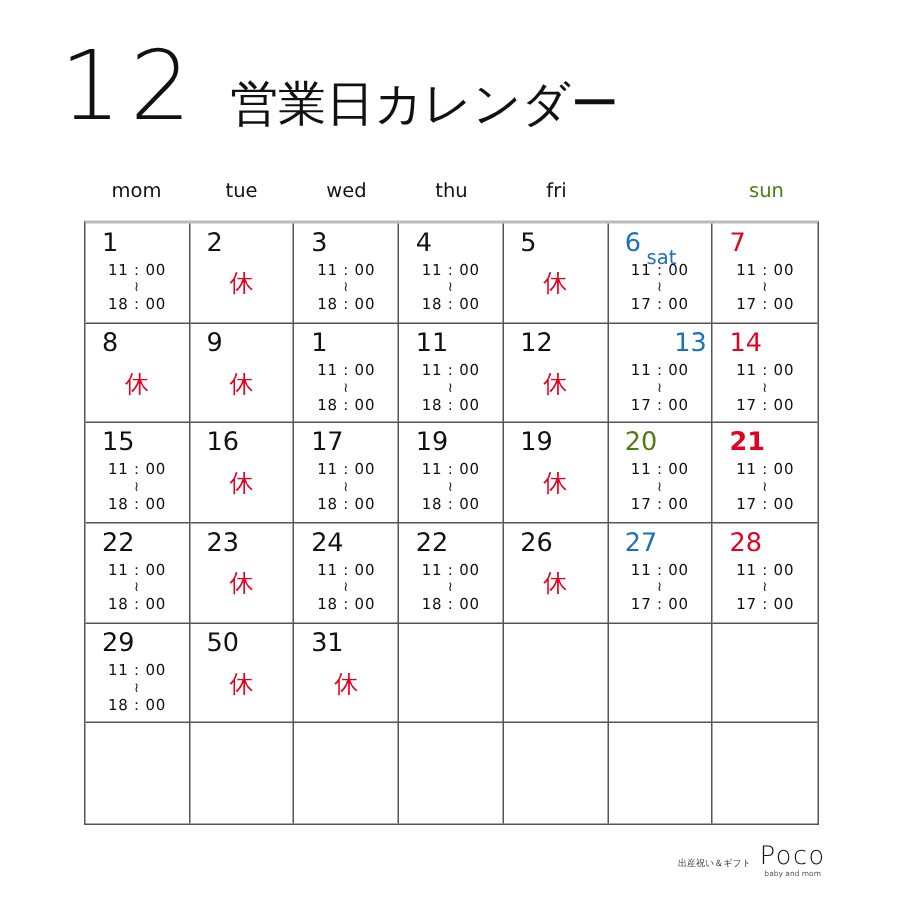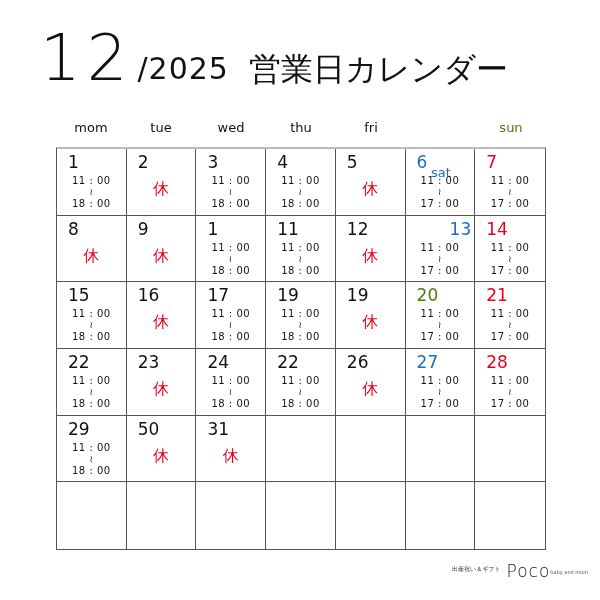--- a/index.html
+++ b/index.html
@@ -14,30 +14,29 @@
   .grid{border-top:2px solid #bbb;}
   .cell{border-right:1px solid #555;border-bottom:1px solid #555;position:relative;box-sizing:border-box;}
   .cell:nth-child(7n){border-right:none;}
   .cell.lastrow{border-bottom:none;}
   .num{position:absolute;left:11px;top:3px;font-size:17px;line-height:20px;}
   .hours{position:absolute;left:0;right:0;top:26px;text-align:center;font-size:10px;line-height:12px;letter-spacing:0.5px;}
   .hours .tilde{display:block;font-size:9px;line-height:11px;}
   .closed{position:absolute;left:0;right:0;top:30px;text-align:center;font-size:16px;color:#e60020;}
   .footer{position:absolute;left:452px;top:563px;display:flex;align-items:flex-end;}
   .ftag{font-size:6px;color:#333;margin-right:6px;margin-bottom:6px;}
-  .logo{display:flex;flex-direction:row;align-items:center;}
+  .logo{display:flex;flex-direction:column;align-items:center;}
   .logo-main{font-size:17px;letter-spacing:1px;line-height:17px;font-weight:300;}
   .logo-sub{font-size:5px;color:#555;line-height:6px;}
 </style>
 </head>
 <body>
 
 <div class="title">
   <span class="month">12</span>
-  <span class="year">/2025</span>
   <span class="jtitle">営業日カレンダー</span>
 </div>
 
 <div class="weekdays" id="weekdays">
     <div class="wd">mom</div>
     <div class="wd">tue</div>
     <div class="wd">wed</div>
     <div class="wd">thu</div>
     <div class="wd">fri</div>
     <div class="wd" style="color: rgb(26, 111, 191); margin-top: 45px;">sat</div>
@@ -171,21 +170,21 @@
     </div>
     <div class="cell">
       <span class="num" style="color: #4d7c0f;">20</span>
       <div class="hours">
         <span style="display: block;">11 : 00</span>
         <span class="tilde">≀</span>
         <span style="display: block;">17 : 00</span>
       </div>
     </div>
     <div class="cell">
-      <span class="num" style="color: rgb(230, 0, 32);">21</span>
+      <span class="num" style="color: rgb(230, 0, 32); font-weight: bold;">21</span>
       <div class="hours">
         <span style="display: block;">11 : 00</span>
         <span class="tilde">≀</span>
         <span style="display: block;">17 : 00</span>
       </div>
     </div>
     <div class="cell">
       <span class="num">22</span>
       <div class="hours">
         <span style="display: block;">11 : 00</span>

